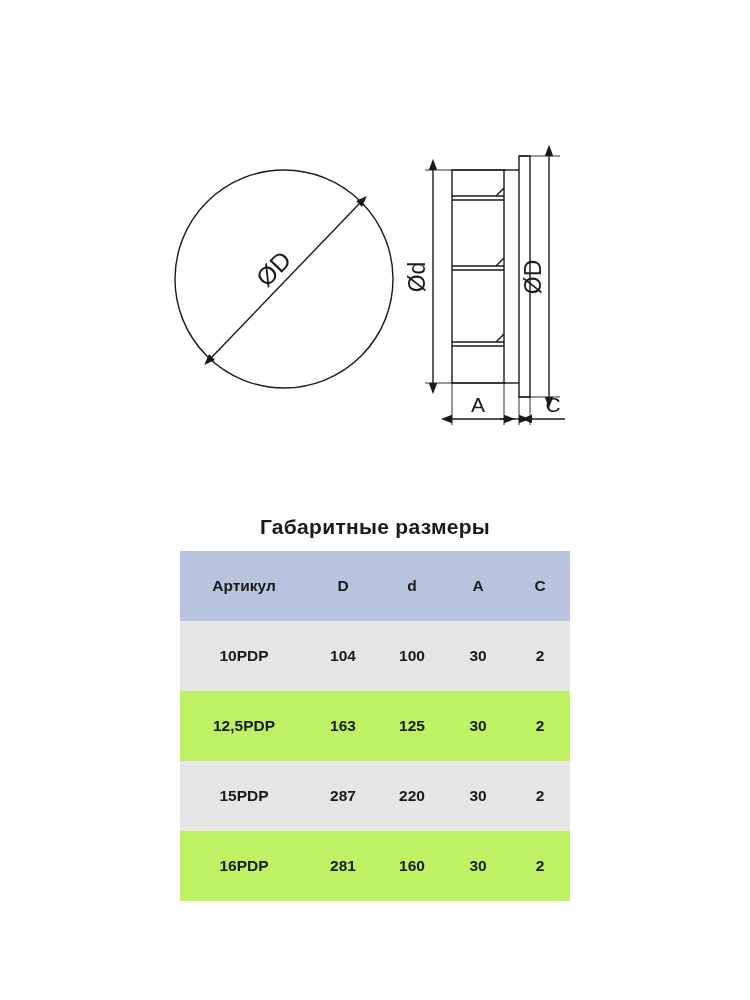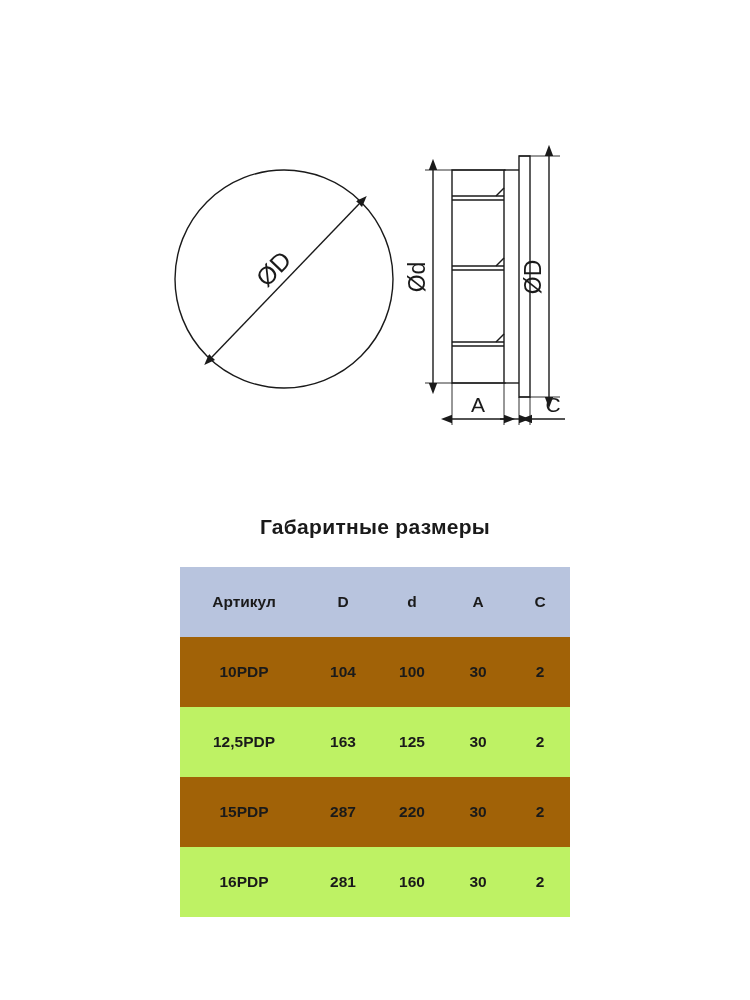--- a/index.html
+++ b/index.html
@@ -36,21 +36,21 @@
     top: 470px;
     width: 750px;
   }
   #table-title {
     text-align: center;
     font-size: 21px;
     font-weight: bold;
     letter-spacing: 0.3px;
     color: #1a1a1a;
     margin: 0;
-    padding: 45px 0 28px 0;
+    padding: 45px 0 12px 0;
   }
   #dims-table {
     border-collapse: collapse;
     width: 390px;
     margin: 0 auto;
     table-layout: fixed;
   }
   #dims-table th,
   #dims-table td {
     height: 46px;
@@ -59,21 +59,21 @@
     vertical-align: middle;
     font-weight: bold;
     color: #1a1a1a;
     padding: 12px;
   }
   #dims-table thead th {
     background: #b8c4de;
     font-size: 15.5px;
   }
   #dims-table tbody tr.row-even td {
-    background: #a16207;
+    background: #e5e5e5;
   }
   #dims-table tbody tr.row-odd td {
     background: #bef264;
   }
   #dims-table col.c-art { width: 128px; }
   #dims-table col.c-d   { width: 70px; }
   #dims-table col.c-dd  { width: 68px; }
   #dims-table col.c-a   { width: 64px; }
   #dims-table col.c-c   { width: 60px; }
 

